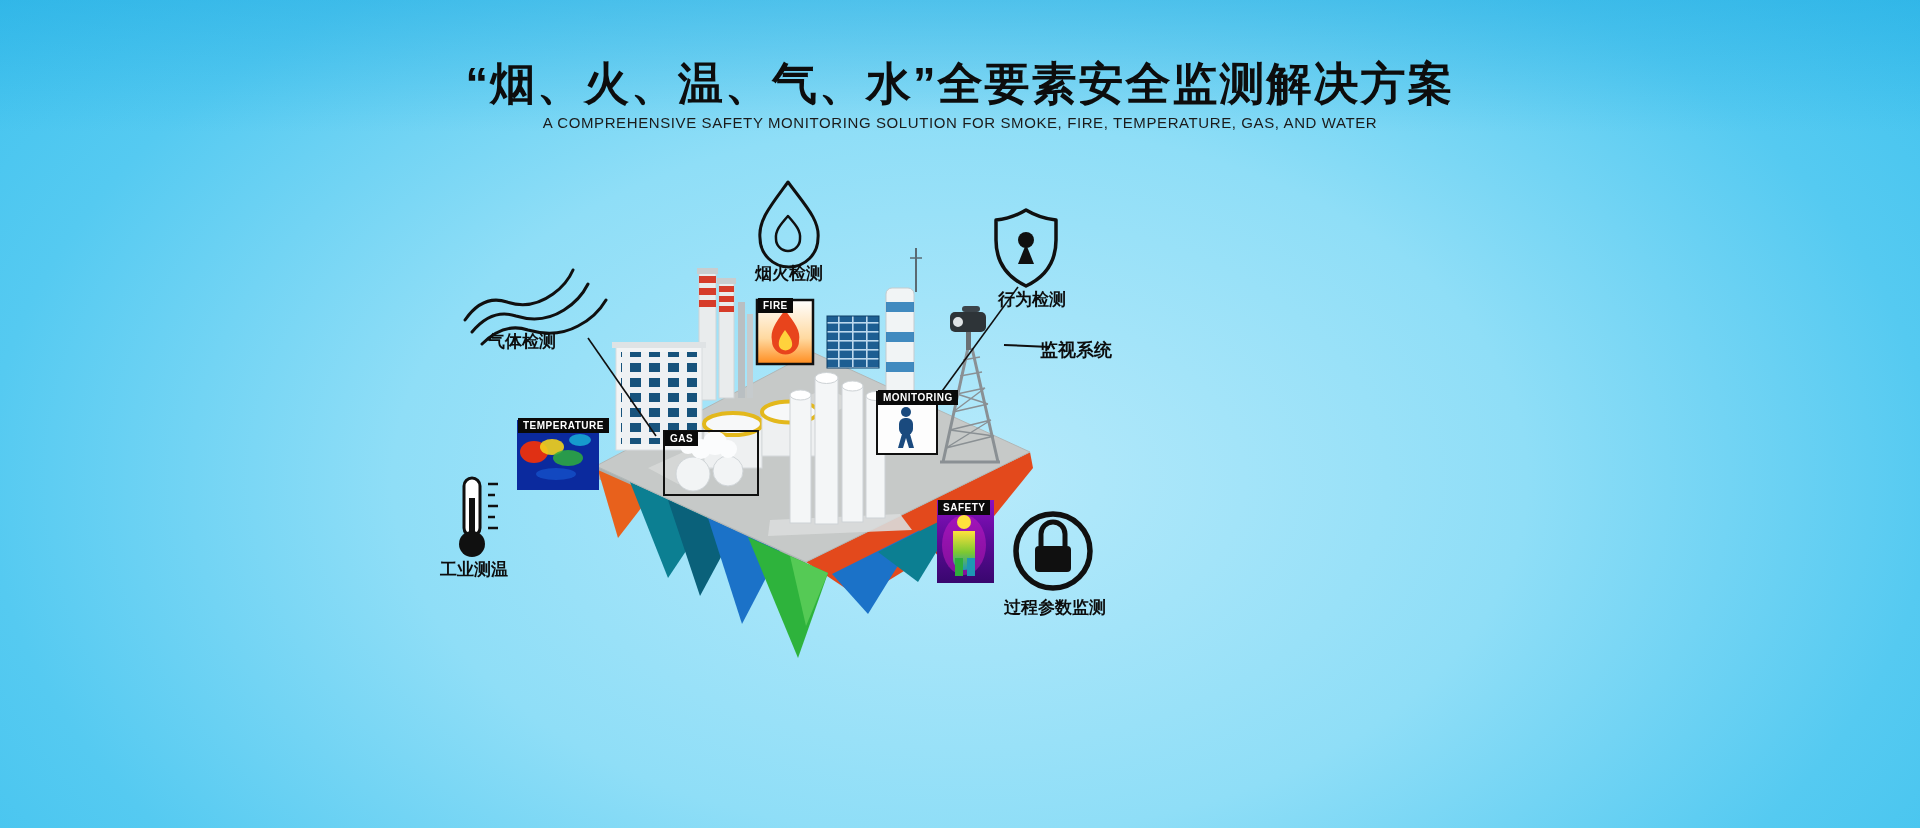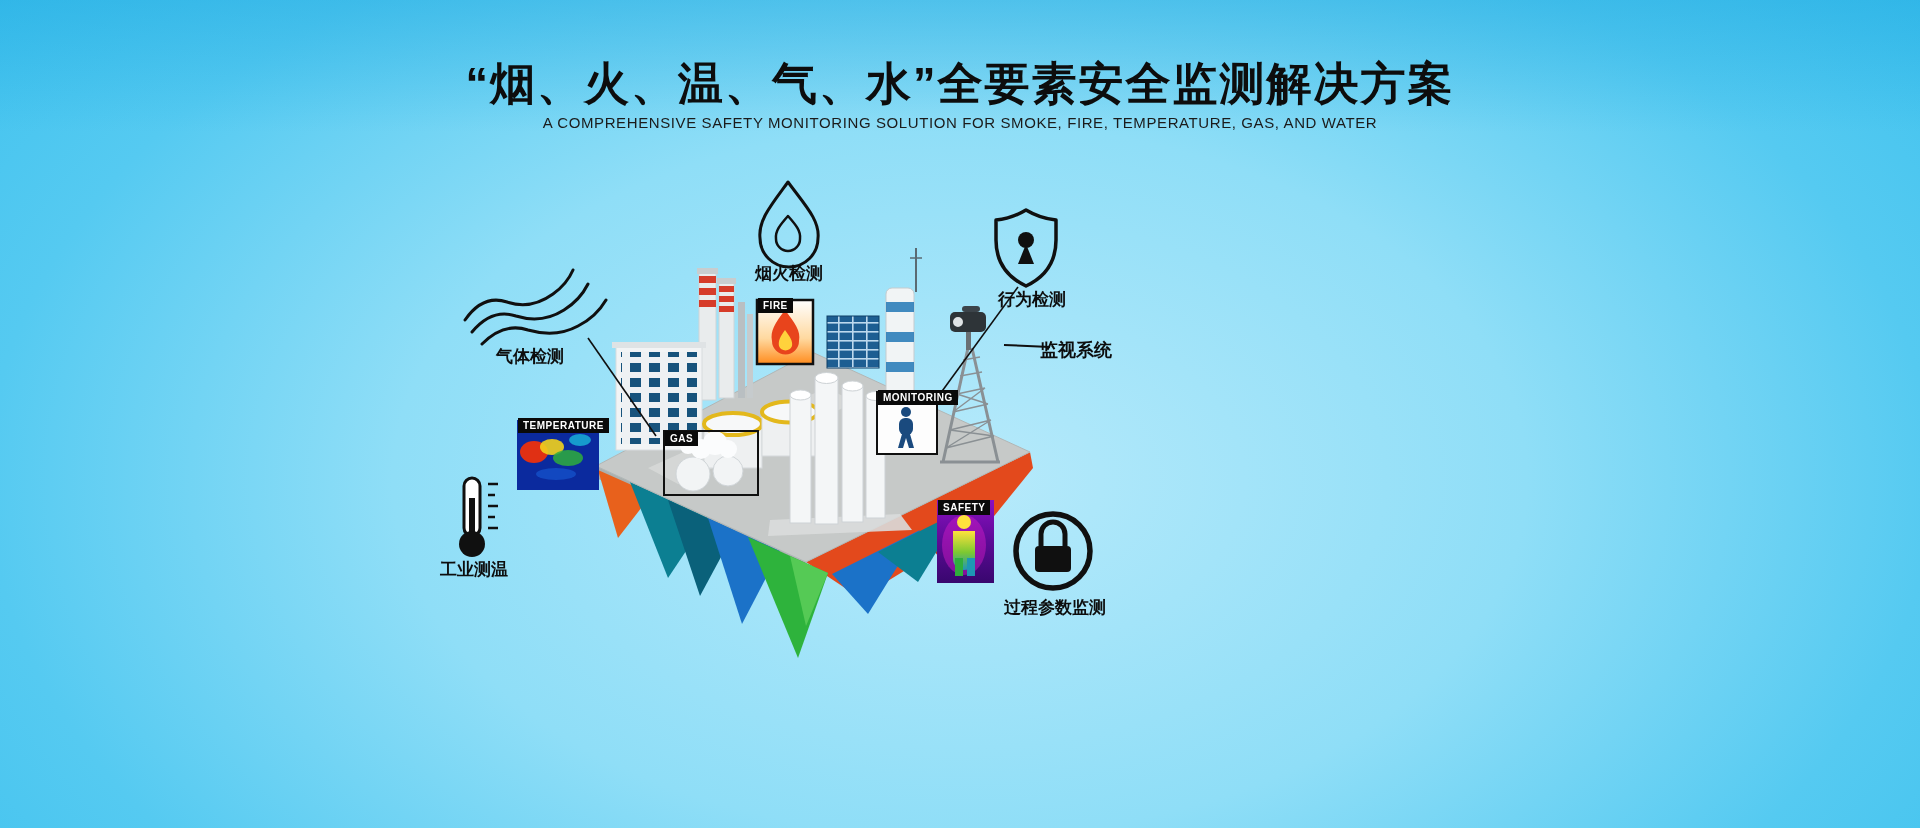--- a/index.html
+++ b/index.html
@@ -215,21 +215,21 @@
       <g>
         <circle cx="1053" cy="551" r="37" fill="none" stroke="#101010" stroke-width="5.5"></circle>
         <path d="M1041,546 v-12 a12,12 0 0 1 24,0 v12" fill="none" stroke="#101010" stroke-width="5"></path>
         <rect x="1035" y="546" width="36" height="26" rx="4" fill="#101010"></rect>
       </g>
     </svg>
 
     <div class="callout" style="left:749px; top:262px; width:80px; text-align:center">烟火检测</div>
     <div class="callout" style="left:992px; top:288px; width:80px; text-align:center">行为检测</div>
     <div class="callout big" style="left:1040px; top:338px">监视系统</div>
-    <div class="callout" style="left:488px; top:345px; width:76px; text-align:right">气体检测</div>
+    <div class="callout" style="left:488px; top:330px; width:76px; text-align:left">气体检测</div>
     <div class="callout" style="left:440px; top:558px; width:78px; text-align:left">工业测温</div>
     <div class="callout" style="left:1004px; top:596px; width:100px; text-align:center">过程参数监测</div>
 
     <div class="tag" style="left:758px; top:298px">FIRE</div>
     <div class="tag" style="left:518px; top:418px">TEMPERATURE</div>
     <div class="tag" style="left:665px; top:431px">GAS</div>
     <div class="tag" style="left:878px; top:390px">MONITORING</div>
     <div class="tag" style="left:938px; top:500px">SAFETY</div>
 
   </div>

